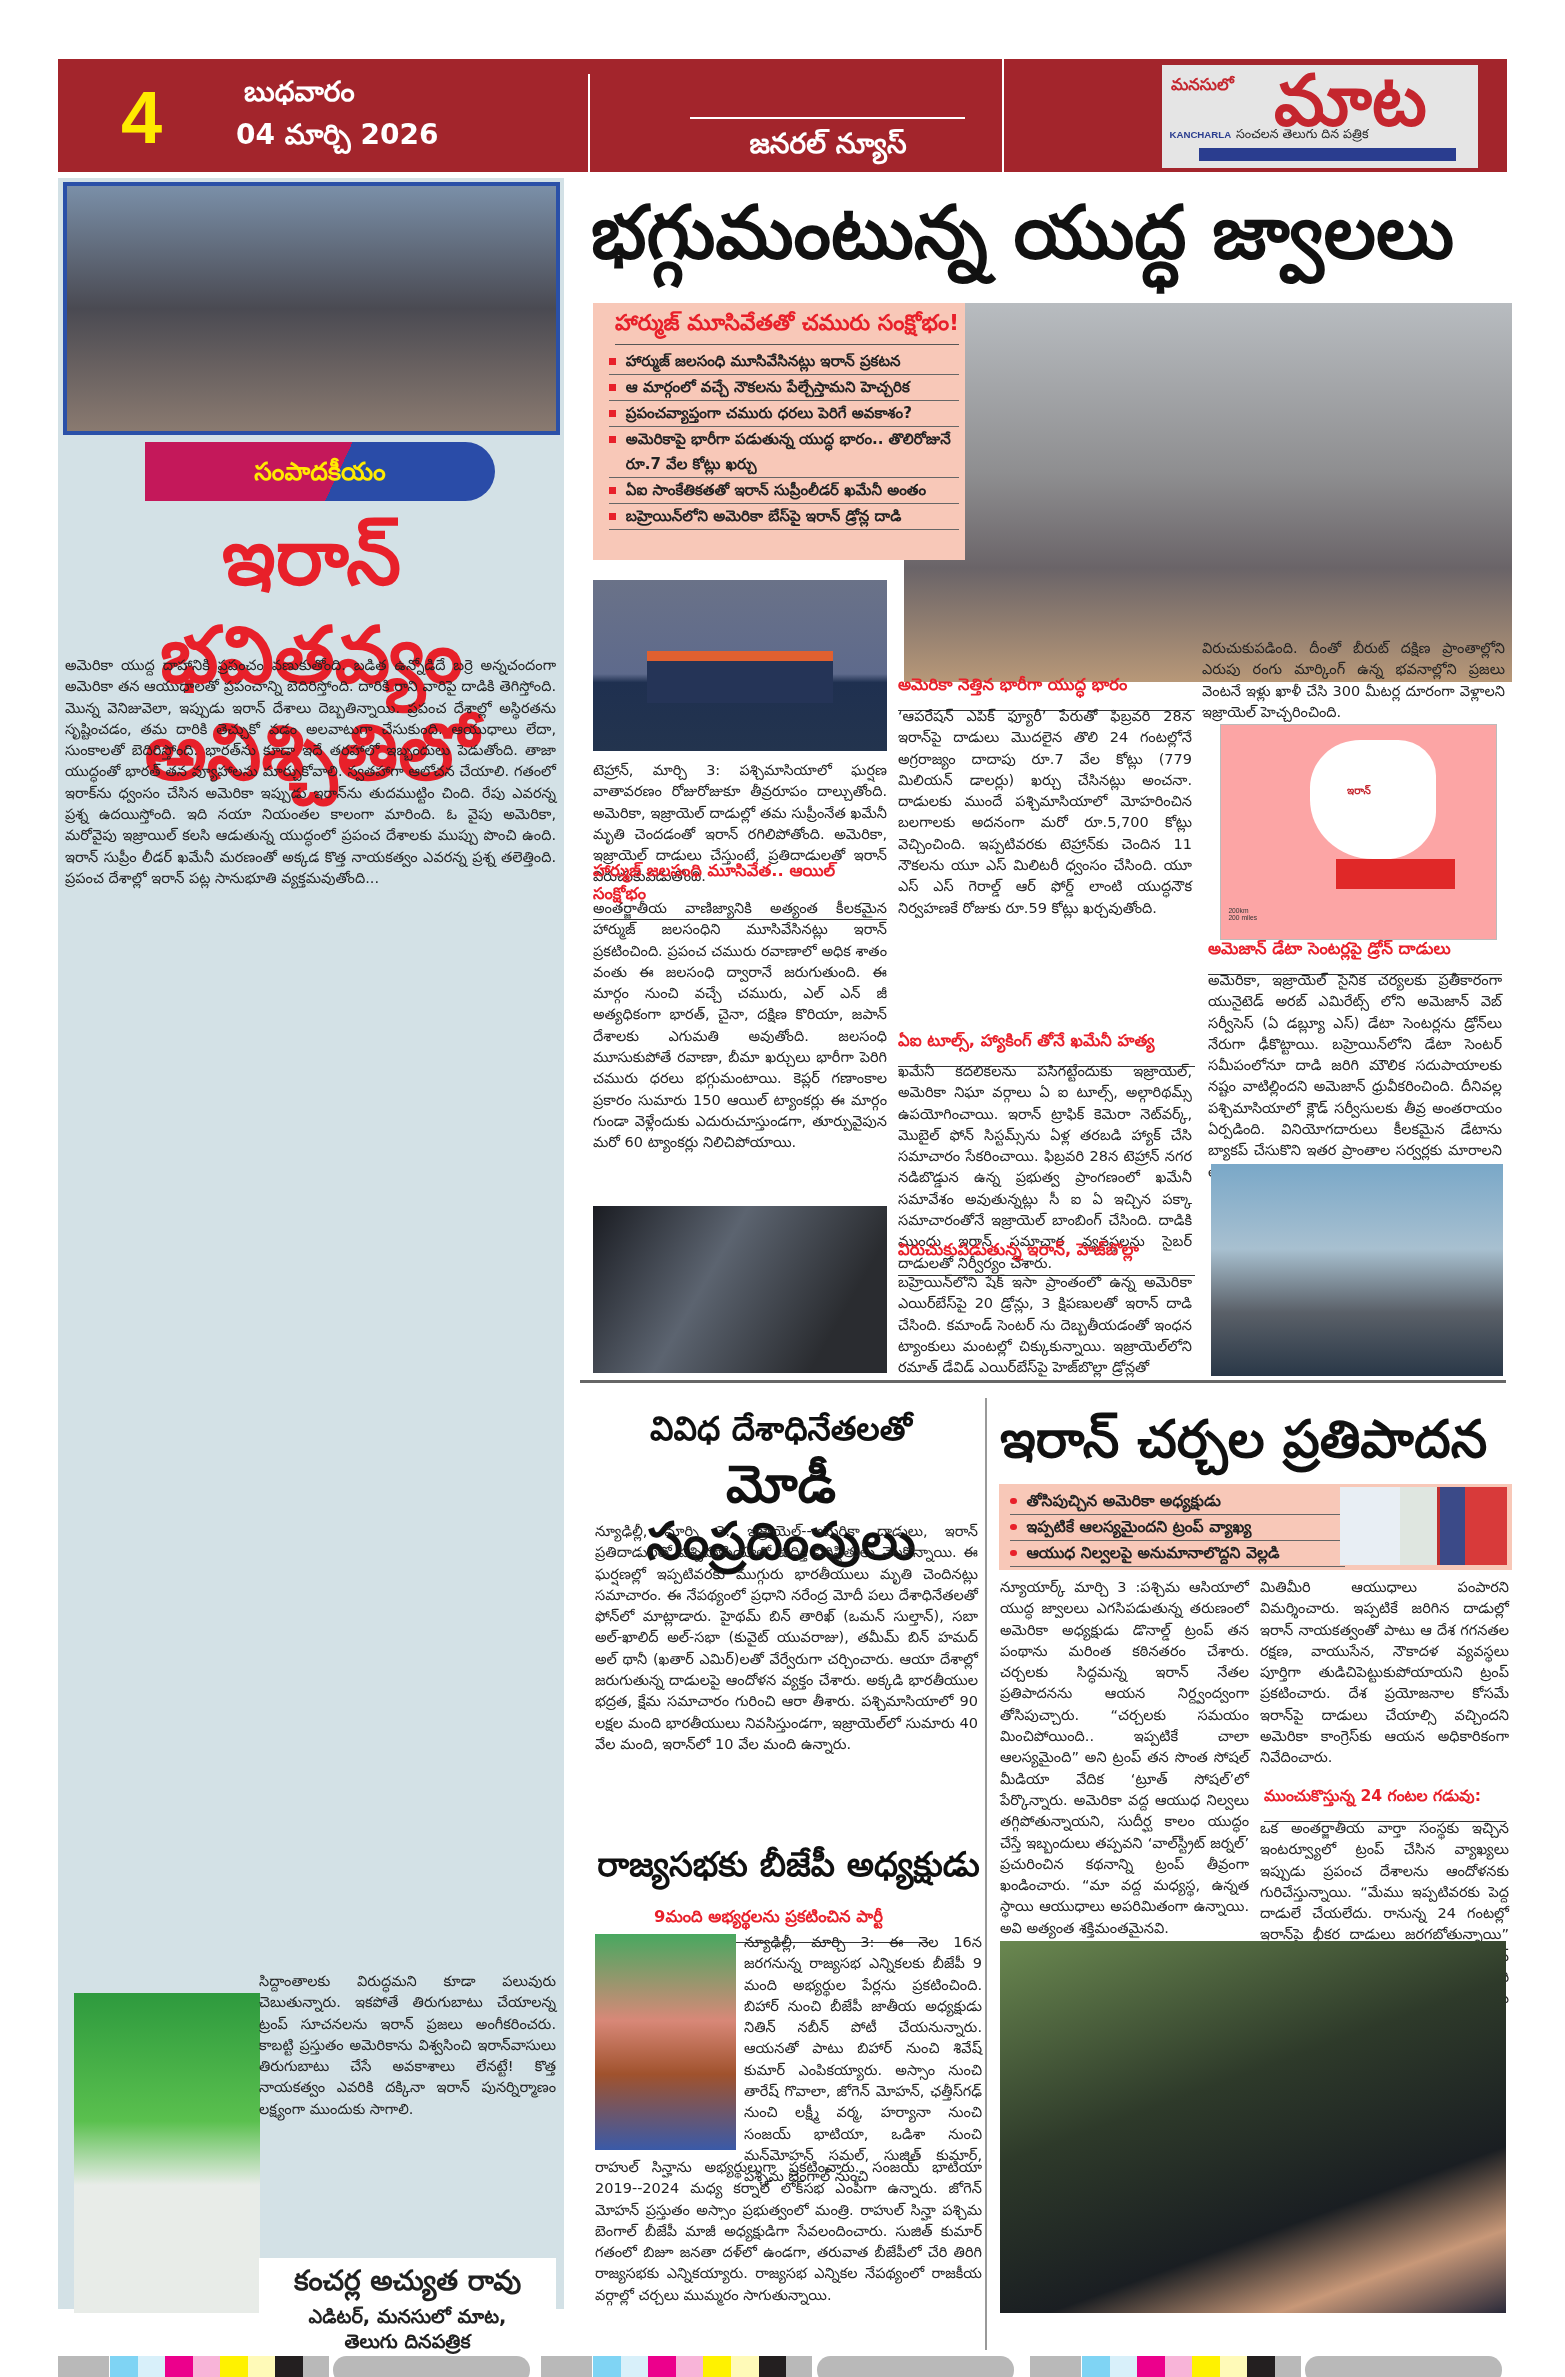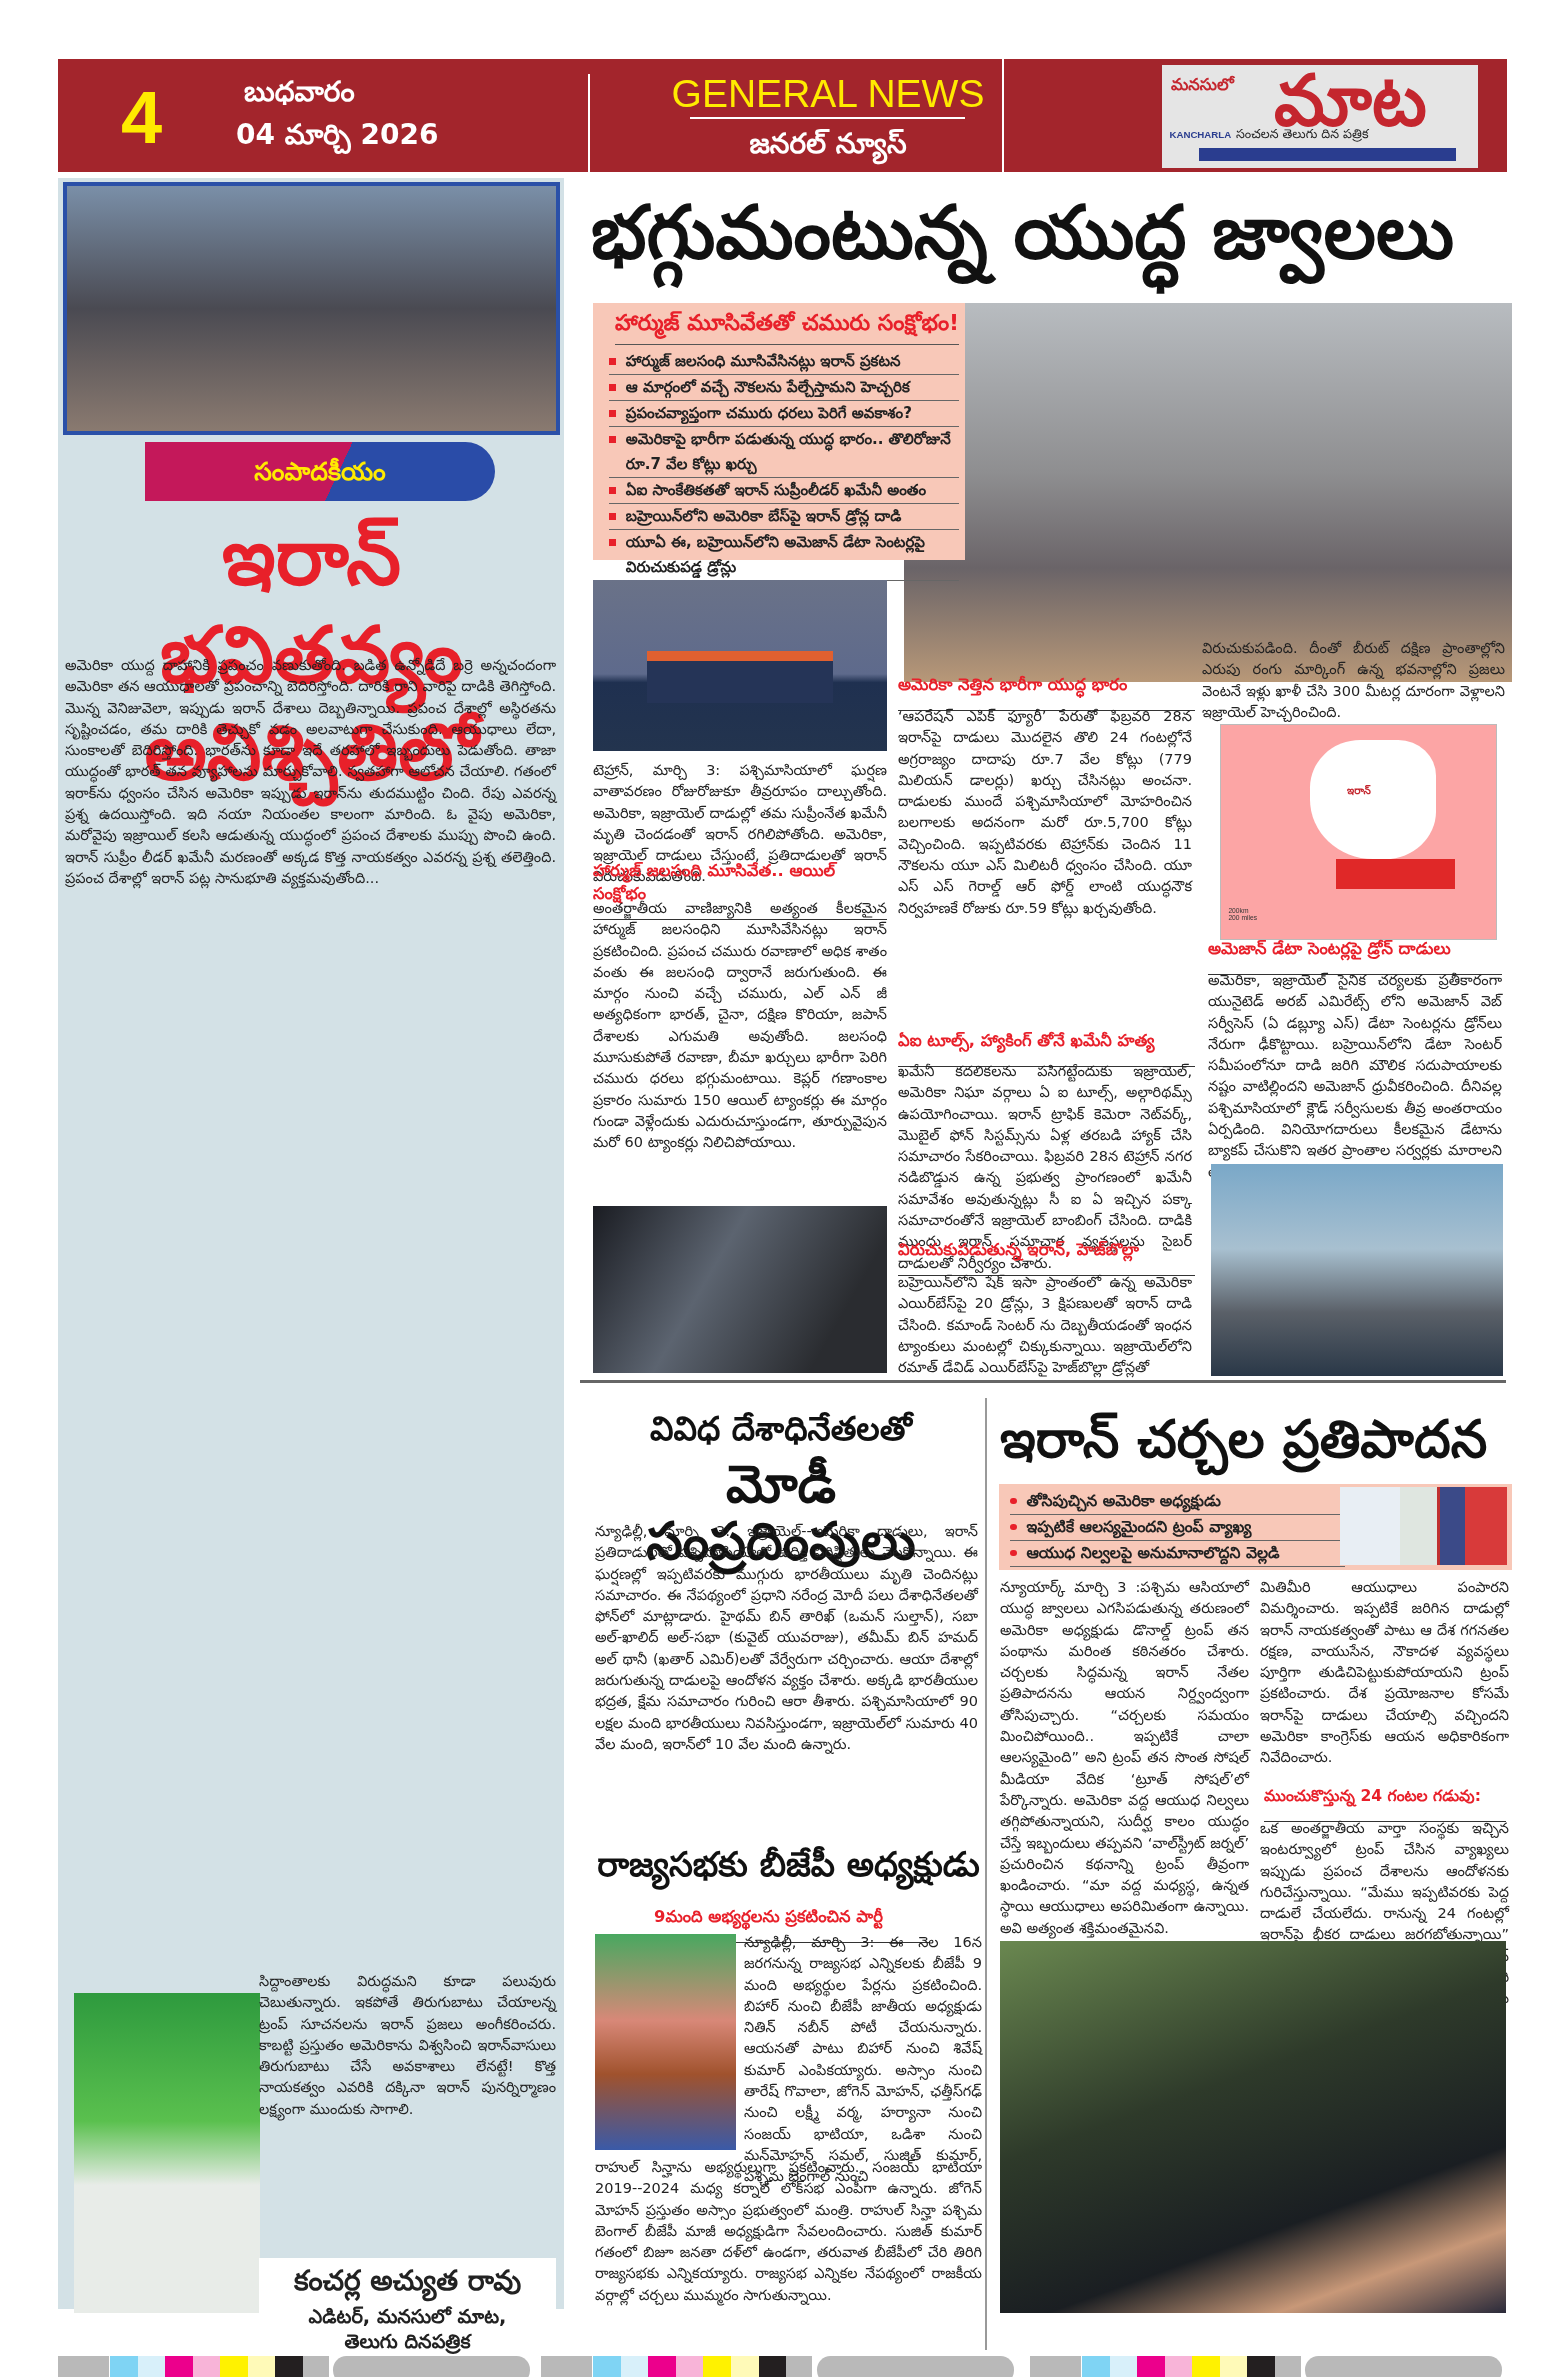--- a/index.html
+++ b/index.html
@@ -90,21 +90,20 @@
 .grey{background:#b9b9b9}
 </style>
 </head>
 <body>
 
 <div id="hdr" class="abs">
   <div id="pg" class="abs">4</div>
   <div id="day" class="abs">బుధవారం</div>
   <div id="date" class="abs">04 మార్చి 2026</div>
   <div class="abs vline" style="left:530px;top:15px;height:98px"></div>
-  <div id="gn" class="abs">GENERAL NEWS</div>
   <div id="gnline" class="abs"></div>
   <div id="gnt" class="abs">జనరల్ న్యూస్</div>
   <div class="abs vline" style="left:944px;top:0;height:113px"></div>
   <div id="logo" class="abs">
     <span class="pre">మనసులో</span>
     <span class="m">మాట</span>
     <span class="k">KANCHARLA</span>
     <span class="tag">సంచలన తెలుగు దిన పత్రిక</span>
     <span class="bar"></span>
   </div>
@@ -130,21 +129,20 @@
 <div id="bigphoto" class="abs"></div>
 <div id="pinkbox" class="abs">
   <div class="t">హార్ముజ్ మూసివేతతో చమురు సంక్షోభం!</div>
   <ul>
     <li>హార్ముజ్ జలసంధి మూసివేసినట్లు ఇరాన్ ప్రకటన</li>
     <li>ఆ మార్గంలో వచ్చే నౌకలను పేల్చేస్తామని హెచ్చరిక</li>
     <li>ప్రపంచవ్యాప్తంగా చమురు ధరలు పెరిగే అవకాశం?</li>
     <li>అమెరికాపై భారీగా పడుతున్న యుద్ధ భారం.. తొలిరోజునే రూ.7 వేల కోట్లు ఖర్చు</li>
     <li>ఏఐ సాంకేతికతతో ఇరాన్ సుప్రీంలీడర్ ఖమేనీ అంతం</li>
     <li>బహ్రెయిన్‌లోని అమెరికా బేస్‌పై ఇరాన్ డ్రోన్ల దాడి</li>
-    <li>యూఏ ఈ, బహ్రెయిన్‌లోని అమెజాన్ డేటా సెంటర్లపై విరుచుకుపడ్డ డ్రోన్లు</li>
   </ul>
 </div>
 <div id="ship" class="abs"></div>
 <div id="shipbody" class="abs"></div>
 <div id="midbody1" class="abs body">టెహ్రాన్, మార్చి 3: పశ్చిమాసియాలో ఘర్షణ వాతావరణం రోజురోజుకూ తీవ్రరూపం దాల్చుతోంది. అమెరికా, ఇజ్రాయెల్ దాడుల్లో తమ సుప్రీంనేత ఖమేనీ మృతి చెందడంతో ఇరాన్ రగిలిపోతోంది. అమెరికా, ఇజ్రాయెల్ దాడులు చేస్తుంటే, ప్రతిదాడులతో ఇరాన్ విరుచుకుపడుతోంది.</div>
 <div id="sub1" class="abs sub">హార్ముజ్ జలసంధి మూసివేత.. ఆయిల్ సంక్షోభం</div>
 <div id="midbody2" class="abs body">అంతర్జాతీయ వాణిజ్యానికి అత్యంత కీలకమైన హార్ముజ్ జలసంధిని మూసివేసినట్లు ఇరాన్ ప్రకటించింది. ప్రపంచ చమురు రవాణాలో అధిక శాతం వంతు ఈ జలసంధి ద్వారానే జరుగుతుంది. ఈ మార్గం నుంచి వచ్చే చమురు, ఎల్ ఎన్ జీ అత్యధికంగా భారత్, చైనా, దక్షిణ కొరియా, జపాన్ దేశాలకు ఎగుమతి అవుతోంది. జలసంధి మూసుకుపోతే రవాణా, బీమా ఖర్చులు భారీగా పెరిగి చమురు ధరలు భగ్గుమంటాయి. కెప్లర్ గణాంకాల ప్రకారం సుమారు 150 ఆయిల్ ట్యాంకర్లు ఈ మార్గం గుండా వెళ్లేందుకు ఎదురుచూస్తుండగా, తూర్పువైపున మరో 60 ట్యాంకర్లు నిలిచిపోయాయి.</div>
 <div id="midphoto2" class="abs"></div>
 
 <div id="sub2" class="abs sub">అమెరికా నెత్తిన భారీగా యుద్ధ భారం</div>

